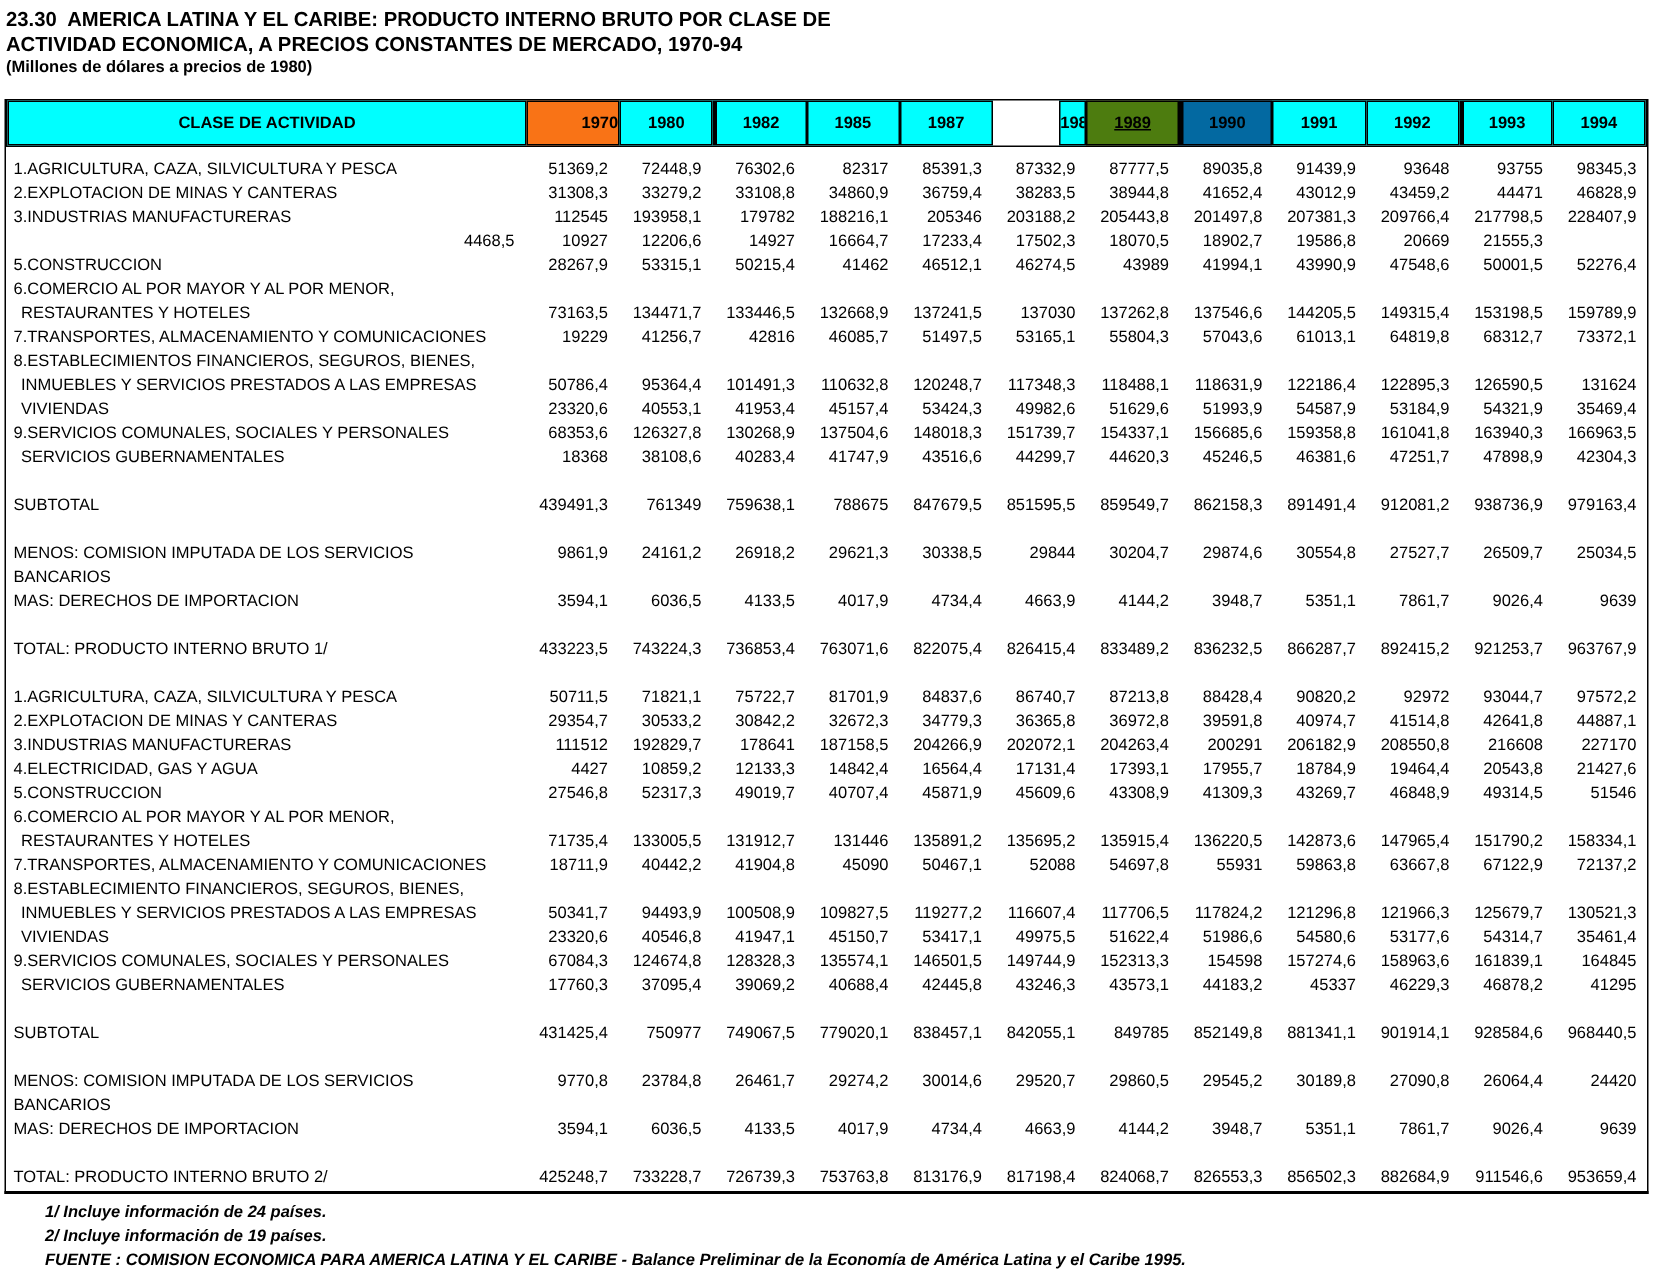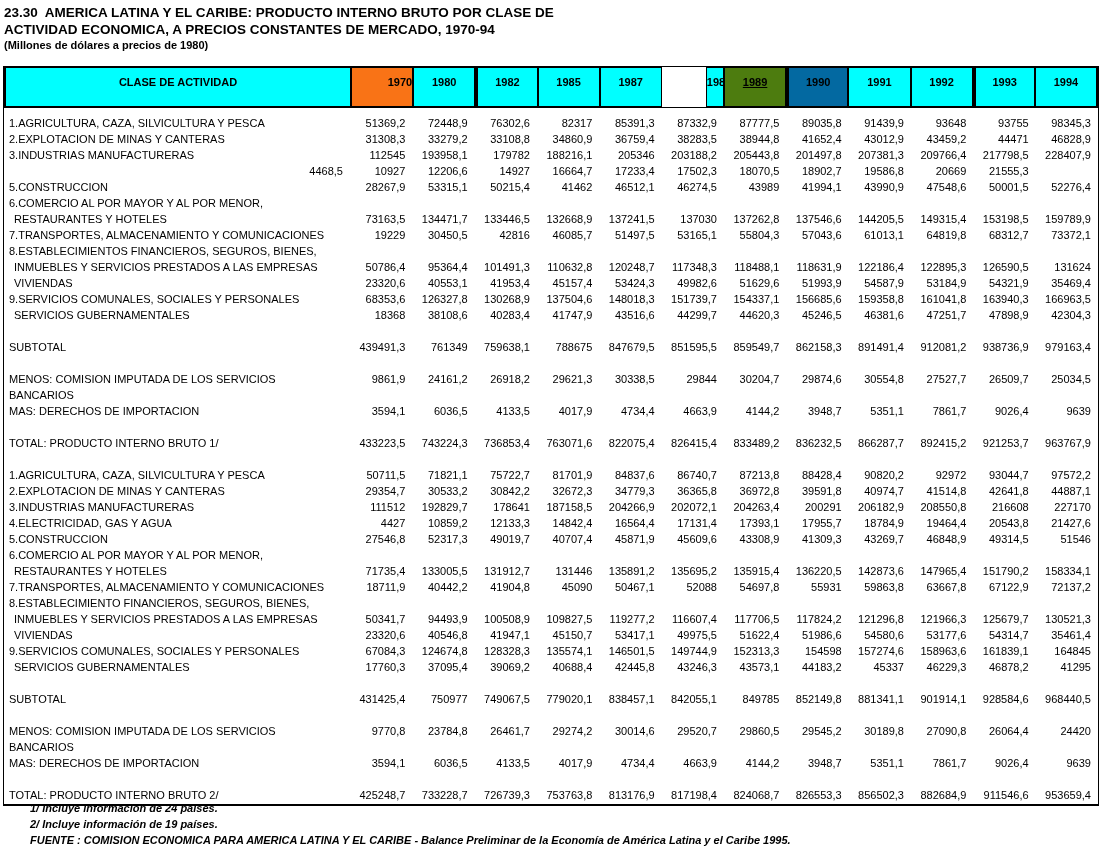--- a/index.html
+++ b/index.html
@@ -5,21 +5,21 @@
   html,body{margin:0;padding:0;background:#ffffff;}
   .page{position:relative;width:1102px;height:848px;background:#ffffff;color:#000;
         font-family:"Liberation Sans", sans-serif;overflow:hidden;}
   .titleblock{padding:5px 0 0 4px;}
   .title-line{font-weight:bold;font-size:13.5px;line-height:16.5px;white-space:pre;}
   .subtitle{font-weight:bold;font-size:11px;line-height:14px;white-space:pre;}
   .gdp-table{position:absolute;left:3px;top:66px;width:1096px;box-sizing:border-box;
              border-left:1px solid #000;border-right:1px solid #000;border-bottom:2px solid #000;}
   .thead{display:grid;grid-template-columns:346px repeat(12,1fr);box-sizing:border-box;
          border:1px solid #000;}
-  .hcell{box-sizing:border-box;border:1px solid #000;height:40px;line-height:28px;
+  .hcell{box-sizing:border-box;border:1px solid #000;height:30px;line-height:28px;
          text-align:center;font-weight:bold;font-size:11px;background:#00FFFF;overflow:hidden;}
   .hcell.thickL{border-left:3px solid #000;}
   .tbody{padding:7px 0 1px 0;}
   .row{display:grid;grid-template-columns:346px repeat(12,1fr);height:16px;line-height:16px;
        font-size:11px;}
   .row.blank{height:16px;}
   .cell{box-sizing:border-box;overflow:visible;white-space:nowrap;}
   .cell.label{padding-left:5px;}
   .cell.label.indent{padding-left:10px;}
   .cell.num{text-align:right;padding-right:7px;}
@@ -154,21 +154,21 @@
           <div class="cell num">137262,8</div>
           <div class="cell num">137546,6</div>
           <div class="cell num">144205,5</div>
           <div class="cell num">149315,4</div>
           <div class="cell num">153198,5</div>
           <div class="cell num">159789,9</div>
         </div>
         <div class="row">
           <div class="cell label">7.TRANSPORTES, ALMACENAMIENTO Y COMUNICACIONES</div>
           <div class="cell num">19229</div>
-          <div class="cell num">30450,5</div>
+          <div class="cell num">41256,7</div>
           <div class="cell num">42816</div>
           <div class="cell num">46085,7</div>
           <div class="cell num">51497,5</div>
           <div class="cell num">53165,1</div>
           <div class="cell num">55804,3</div>
           <div class="cell num">57043,6</div>
           <div class="cell num">61013,1</div>
           <div class="cell num">64819,8</div>
           <div class="cell num">68312,7</div>
           <div class="cell num">73372,1</div>

